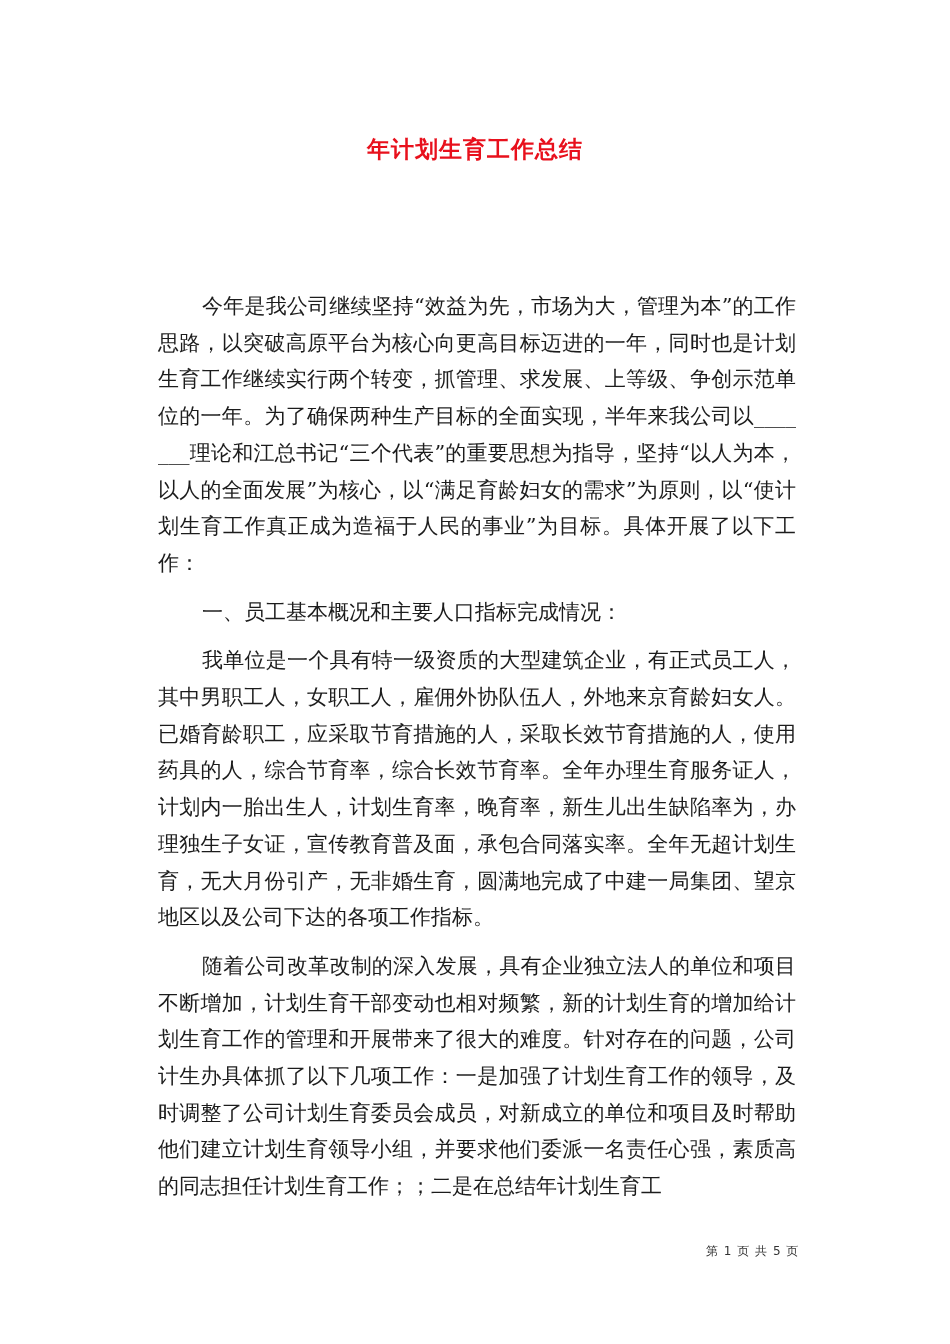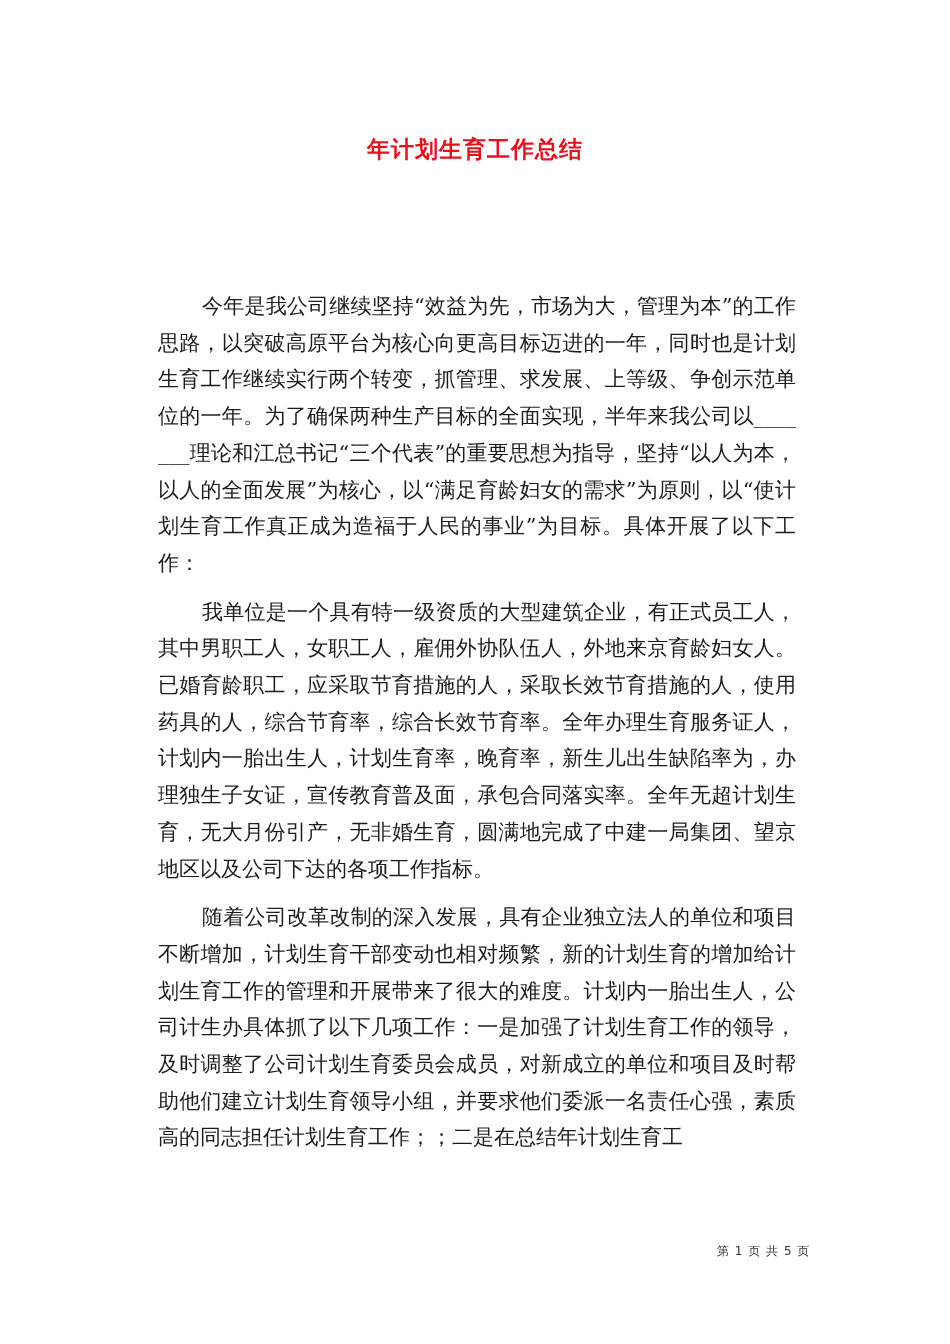--- a/index.html
+++ b/index.html
@@ -53,29 +53,29 @@
     }
     .footer {
       position: absolute;
       top: 1243px;
       left: 706px;
       font-family: "DejaVu Sans", "Liberation Sans", sans-serif;
       font-size: 12px;
       color: #333333;
       letter-spacing: 1px;
       white-space: nowrap;
-      margin-left: 11px;
     }
   </style>
 </head>
 <body>
 
 <div class="page">
   <div class="title">年计划生育工作总结</div>
 
   <div class="body-text">
     <p>今年是我公司继续坚持“效益为先，市场为大，管理为本”的工作思路，以突破高原平台为核心向更高目标迈进的一年，同时也是计划生育工作继续实行两个转变，抓管理、求发展、上等级、争创示范单位的一年。为了确保两种生产目标的全面实现，半年来我公司以_______理论和江总书记“三个代表”的重要思想为指导，坚持“以人为本，以人的全面发展”为核心，以“满足育龄妇女的需求”为原则，以“使计划生育工作真正成为造福于人民的事业”为目标。具体开展了以下工作：</p>
+    <p>一、员工基本概况和主要人口指标完成情况：</p>
     <p>我单位是一个具有特一级资质的大型建筑企业，有正式员工人，其中男职工人，女职工人，雇佣外协队伍人，外地来京育龄妇女人。已婚育龄职工，应采取节育措施的人，采取长效节育措施的人，使用药具的人，综合节育率，综合长效节育率。全年办理生育服务证人，计划内一胎出生人，计划生育率，晚育率，新生儿出生缺陷率为，办理独生子女证，宣传教育普及面，承包合同落实率。全年无超计划生育，无大月份引产，无非婚生育，圆满地完成了中建一局集团、望京地区以及公司下达的各项工作指标。</p>
-    <p>随着公司改革改制的深入发展，具有企业独立法人的单位和项目不断增加，计划生育干部变动也相对频繁，新的计划生育的增加给计划生育工作的管理和开展带来了很大的难度。计划内一胎出生人，公司计生办具体抓了以下几项工作：一是加强了计划生育工作的领导，及时调整了公司计划生育委员会成员，对新成立的单位和项目及时帮助他们建立计划生育领导小组，并要求他们委派一名责任心强，素质高的同志担任计划生育工作；；二是在总结年计划生育工</p>
+    <p>随着公司改革改制的深入发展，具有企业独立法人的单位和项目不断增加，计划生育干部变动也相对频繁，新的计划生育的增加给计划生育工作的管理和开展带来了很大的难度。针对存在的问题，公司计生办具体抓了以下几项工作：一是加强了计划生育工作的领导，及时调整了公司计划生育委员会成员，对新成立的单位和项目及时帮助他们建立计划生育领导小组，并要求他们委派一名责任心强，素质高的同志担任计划生育工作；；二是在总结年计划生育工</p>
   </div>
 
   <div class="footer">第 1 页 共 5 页</div>
 </div>
 
 </body></html>

